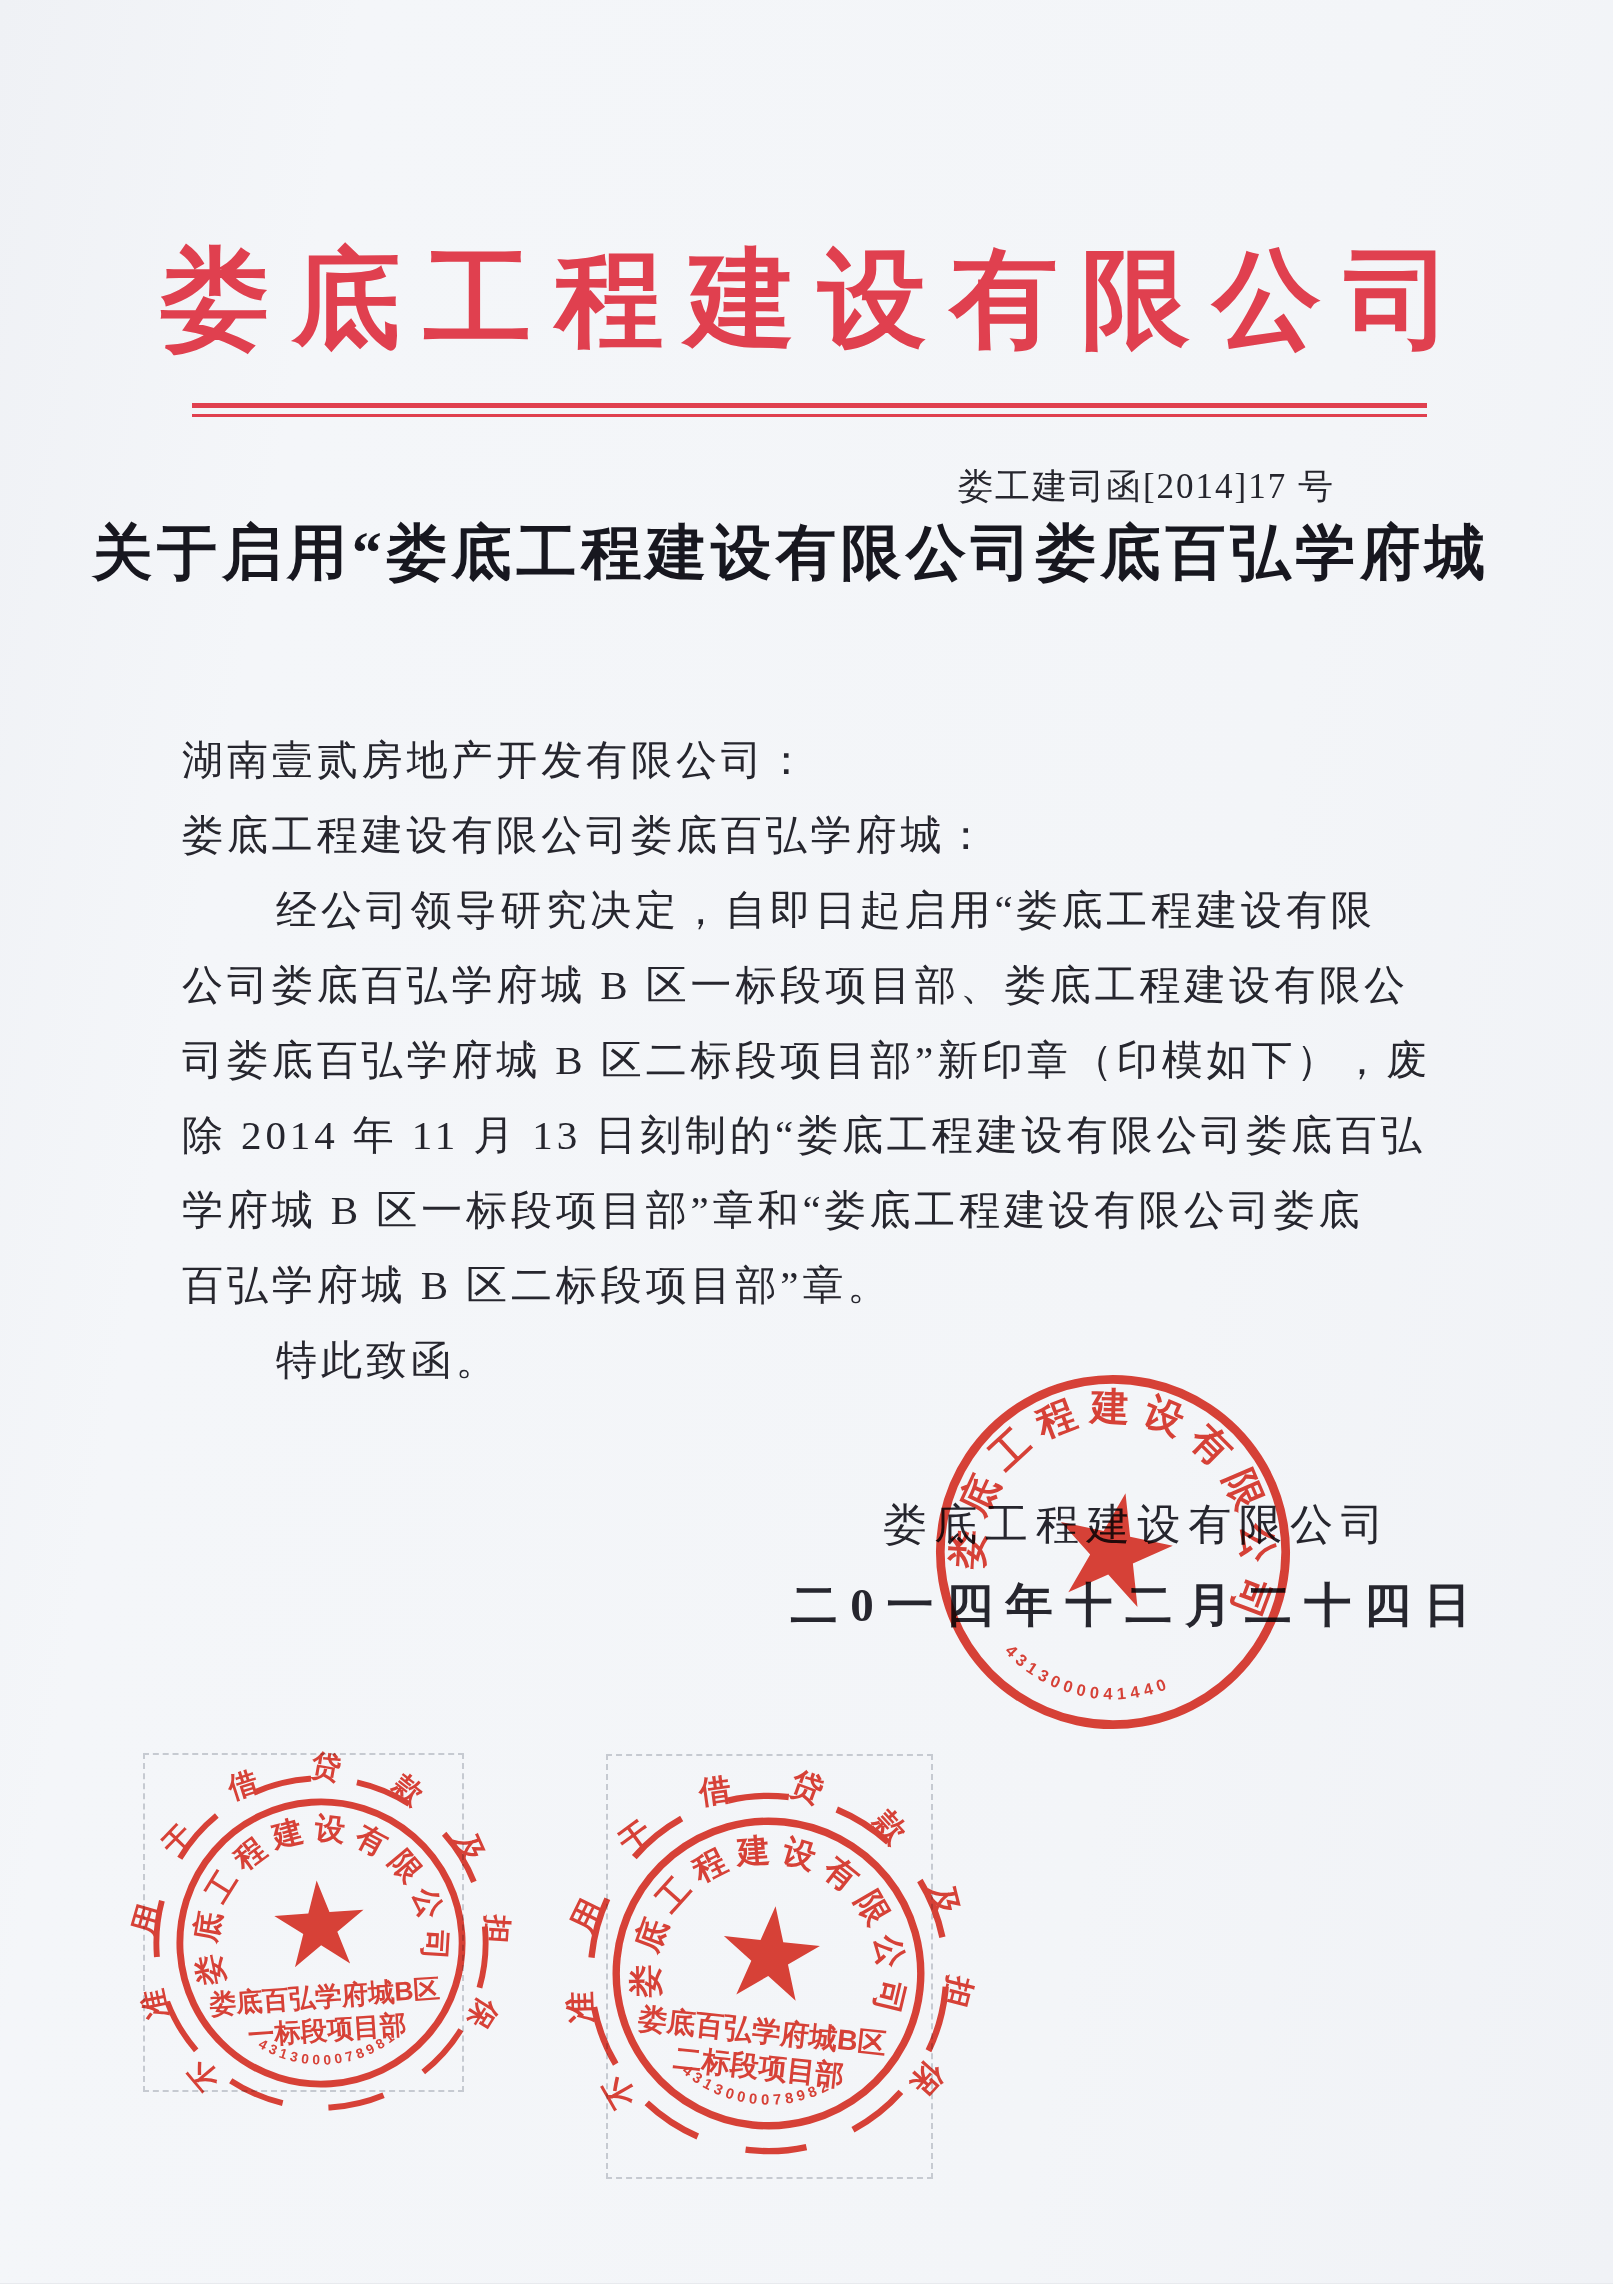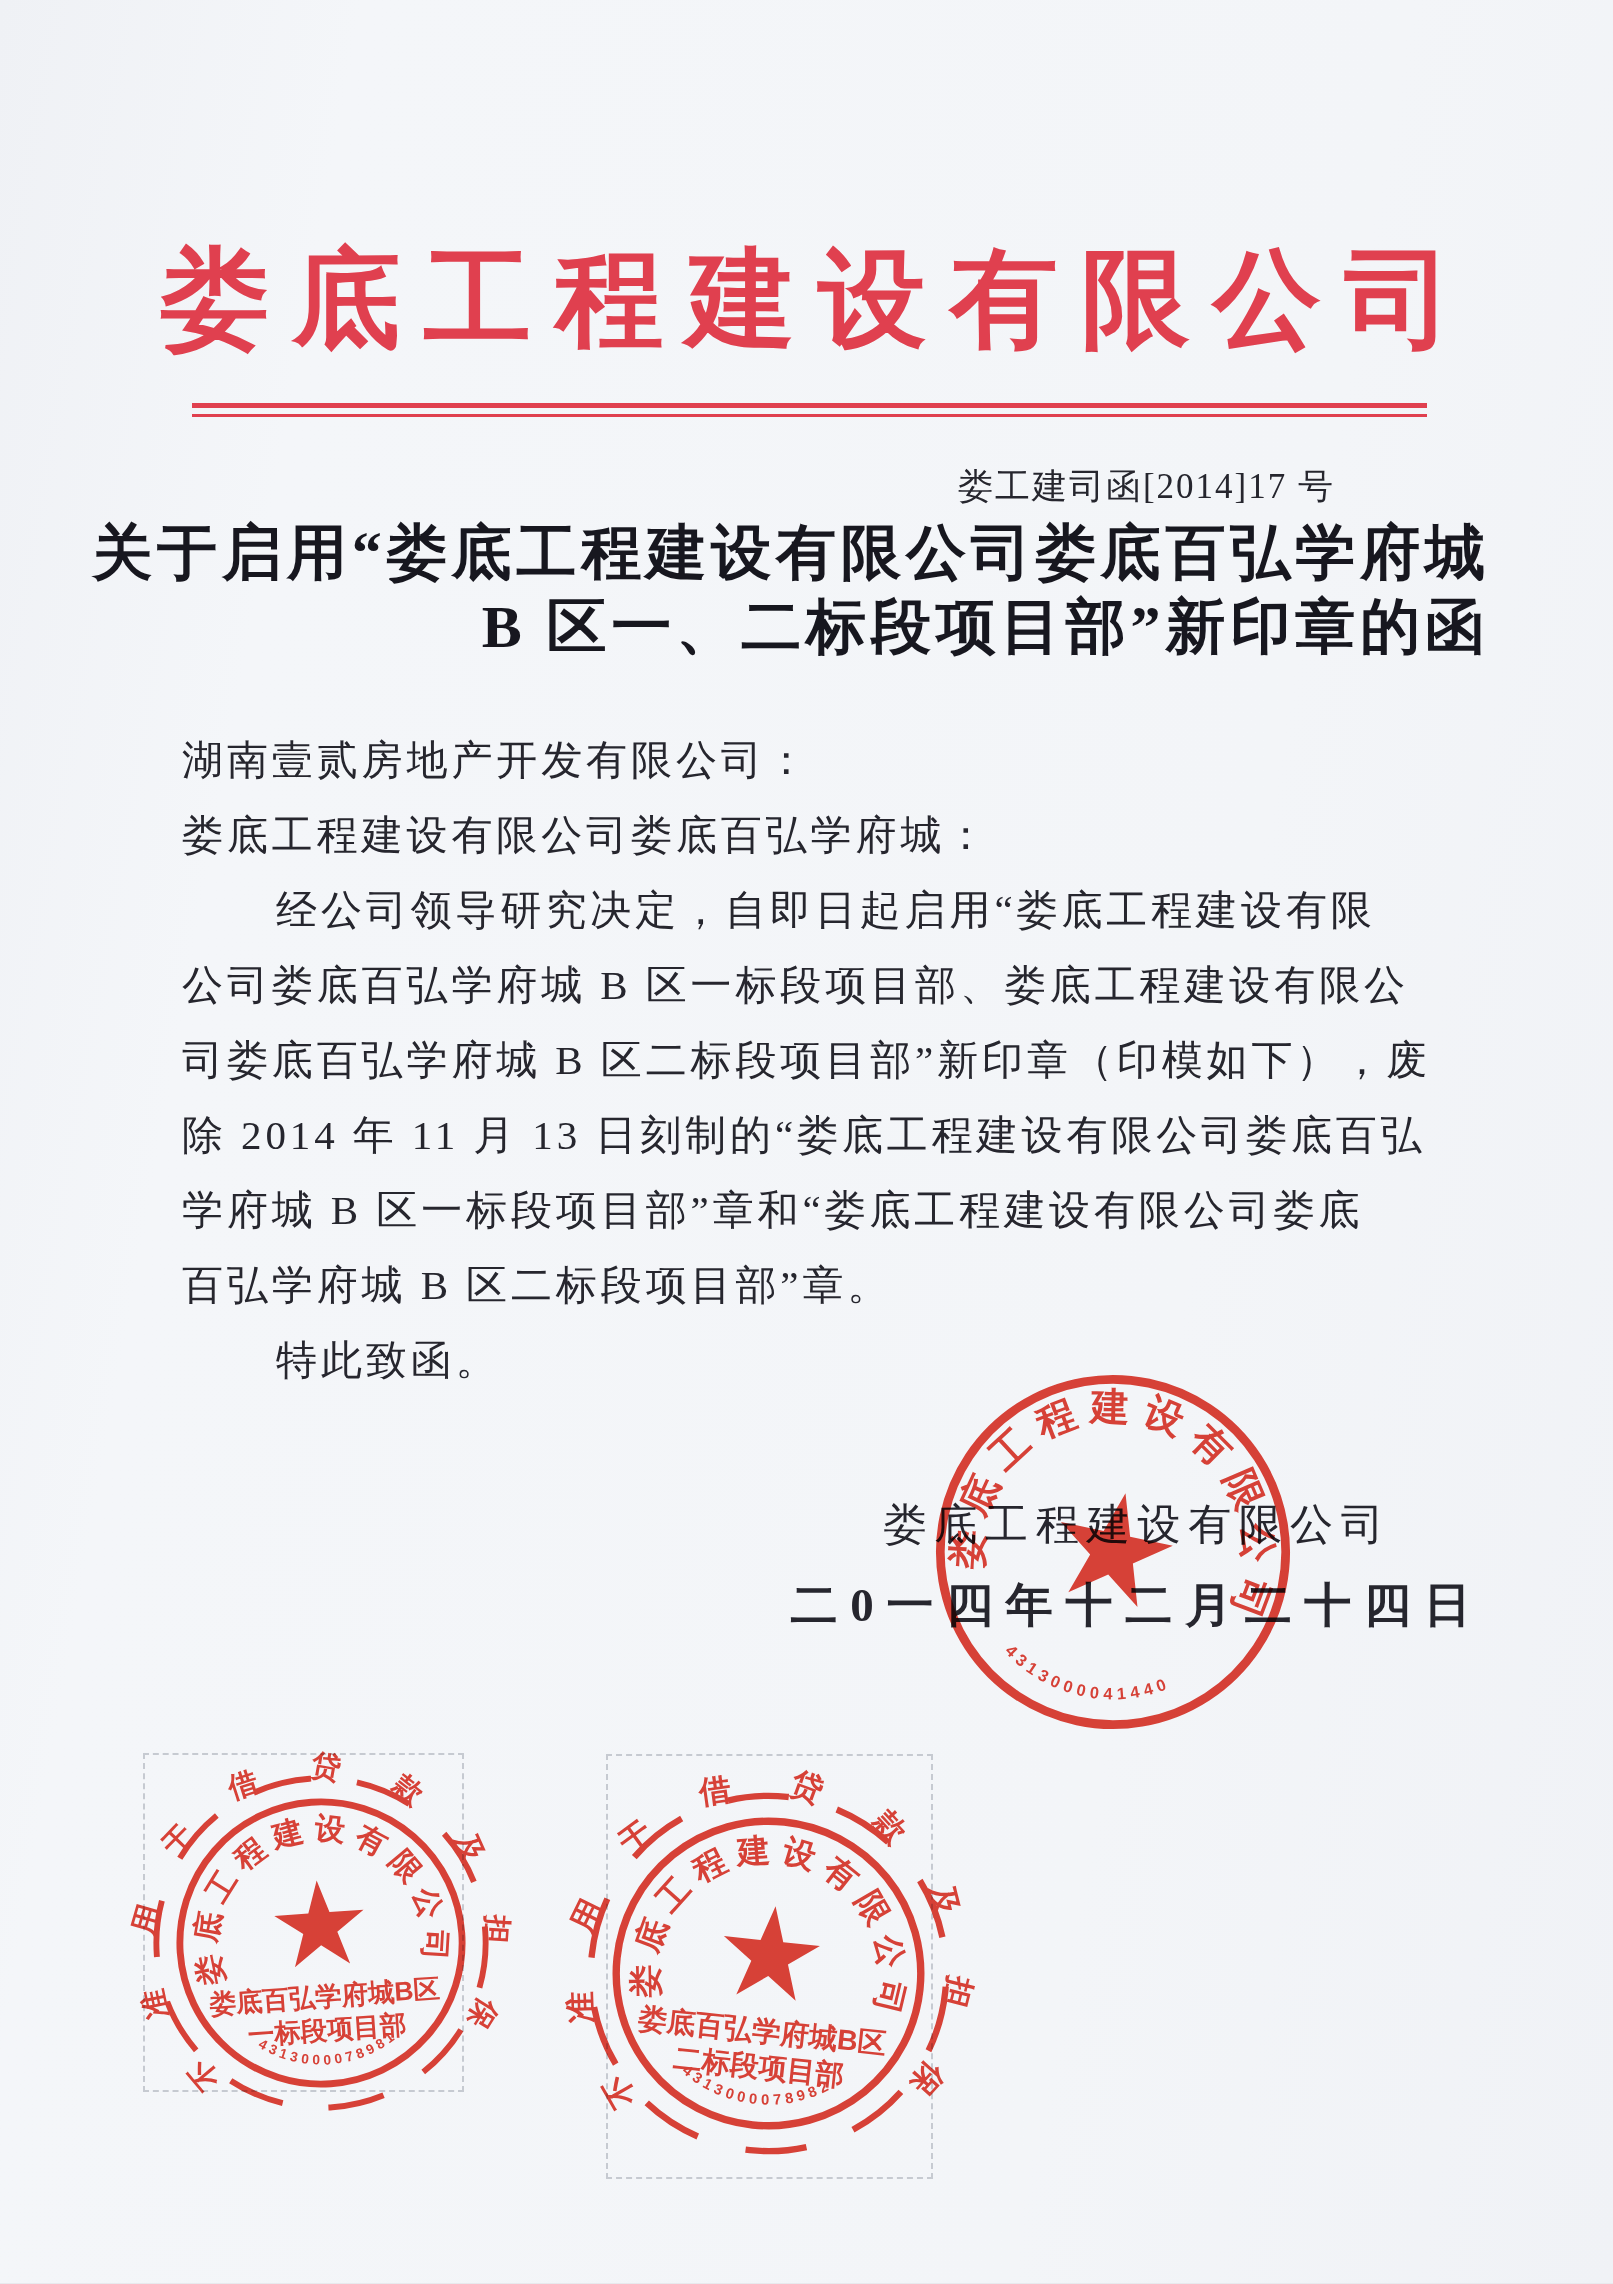--- a/index.html
+++ b/index.html
@@ -59,21 +59,20 @@
 
   <div class="rule">
     <div class="bar1"></div>
     <div class="bar2"></div>
   </div>
 
   <div class="doc-number">娄工建司函[2014]17 号</div>
 
   <div class="doc-title">
     <div>关于启用“娄底工程建设有限公司娄底百弘学府城</div>
-    <div>B 区一、二标段项目部”新印章的函</div>
   </div>
 
   <div class="body-block">
     <div>湖南壹贰房地产开发有限公司：</div>
     <div>娄底工程建设有限公司娄底百弘学府城：</div>
     <div class="indent">经公司领导研究决定，自即日起启用“娄底工程建设有限</div>
     <div>公司娄底百弘学府城 B 区一标段项目部、娄底工程建设有限公</div>
     <div>司娄底百弘学府城 B 区二标段项目部”新印章（印模如下），废</div>
     <div>除 2014 年 11 月 13 日刻制的“娄底工程建设有限公司娄底百弘</div>
     <div>学府城 B 区一标段项目部”章和“娄底工程建设有限公司娄底</div>

